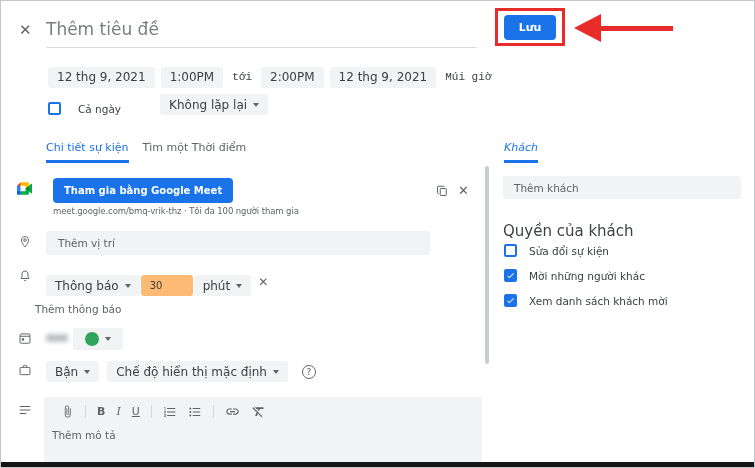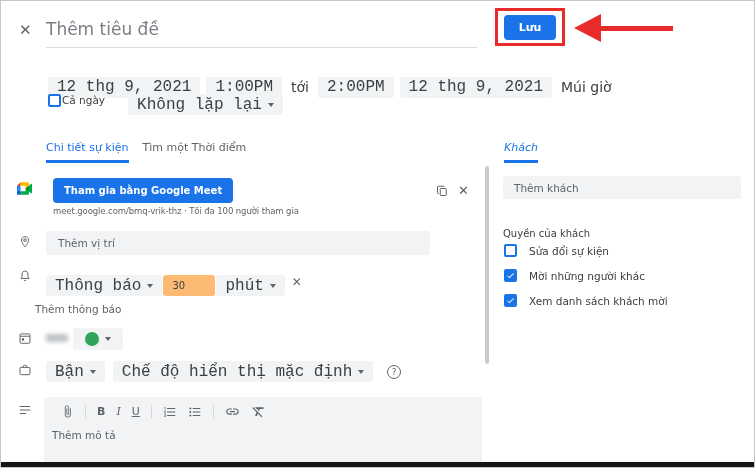--- a/index.html
+++ b/index.html
@@ -18,29 +18,29 @@
   .save-btn { background:#1a73e8; color:#fff; border:none; border-radius:4px;
               width:52px; height:25px; font-size:11px; font-weight:bold;
               font-family:inherit; cursor:pointer; }
   .arrow-head { position:absolute; left:573px; top:13px; width:0; height:0;
                 border-top:14px solid transparent; border-bottom:14px solid transparent;
                 border-right:27px solid #e82c2c; }
   .arrow-line { position:absolute; left:598px; top:25px; width:74px; height:5px; background:#e82c2c; }
 
   
   .chip { display:inline-flex; align-items:center; gap:6px; background:#f1f3f4;
-          border-radius:3px; height:21px; padding:0 9px; font-size:16px; color:#3c4043;
-          white-space:nowrap; cursor:pointer;font-family:Liberation Mono, monospace; }
+          border-radius:3px; height:21px; padding:0 9px; font-size:12px; color:#3c4043;
+          white-space:nowrap; cursor:pointer; }
   .caret { width:0; height:0; border-left:3.5px solid transparent;
            border-right:3.5px solid transparent; border-top:4px solid #5f6368; }
 
   .dt-row { position:absolute; left:47px; top:62px; display:flex; align-items:center; gap:6px; }
-  .dt-text { font-size:14px; color:#3c4043; margin:16px 3px; }
-
-  .allday-row { position:absolute; left:47px; top:93px; display:flex; align-items:flex-start; gap:1px; }
+  .dt-text { font-size:11px; color:#3c4043; margin:8px 3px;font-family:Liberation Mono, monospace; }
+
+  .allday-row { position:absolute; left:47px; top:93px; display:flex; align-items:flex-end; gap:17px; }
   .cb { width:13px; height:13px; border:2px solid #1a73e8; border-radius:2px; background:#fff;
         display:flex; align-items:center; justify-content:center; flex:none; cursor:pointer; }
   .cb.checked { background:#1a73e8; border-color:#1a73e8; }
   .lbl { font-size:10.5px; color:#3c4043; }
 
   
   .tabs-left { position:absolute; left:45px; top:140px; display:flex; gap:14px; }
   .tab { font-size:11px; padding-bottom:6px; cursor:pointer; white-space:nowrap; }
   .tab.active { color:#1a73e8; border-bottom:3px solid #1a73e8; }
   .tab.inactive { color:#5f6368; }
@@ -92,21 +92,21 @@
   .tb-b { font-size:11px; font-weight:bold; color:#5f6368; }
   .tb-i { font-size:11px; font-style:italic; font-family:"DejaVu Serif","Liberation Serif",serif; color:#5f6368; }
   .tb-u { font-size:11px; text-decoration:underline; color:#5f6368; }
   .desc-ph { margin:10px 0 0 8px; font-size:10.5px; color:#5f6368; cursor:text; }
 
   .bottom-bar { position:absolute; left:0; right:0; bottom:0; height:5px; background:#161616; }
 
   
   .guest-input { position:absolute; left:502px; top:175px; width:238px; height:23px;
                  background:#f1f3f4; border-radius:3px; display:flex; align-items:center; cursor:text; }
-  .perm-title { position:absolute; left:502px; top:227px; font-size:10px; color:#3c4043; }
+  .perm-title { position:absolute; left:502px; top:221px; font-size:15px; color:#3c4043; }
   .perm-list { position:absolute; left:503px; top:243px; display:flex; flex-direction:column; gap:12px; }
   .perm-row { display:flex; align-items:center; gap:12px; height:13px; }
 
   svg.ic { display:block; }
 </style>
 </head>
 <body>
 
 <div class="frame">
 

